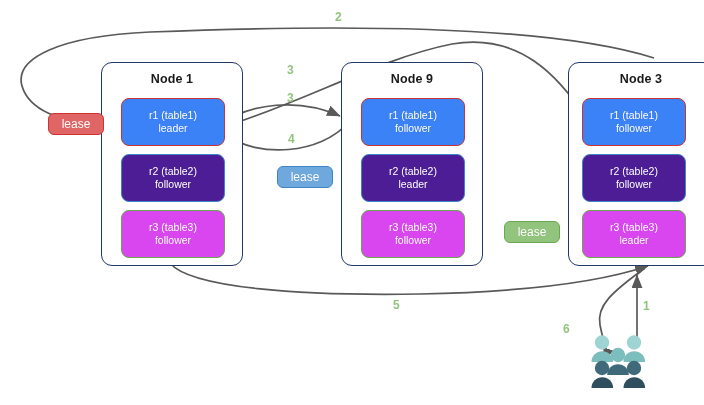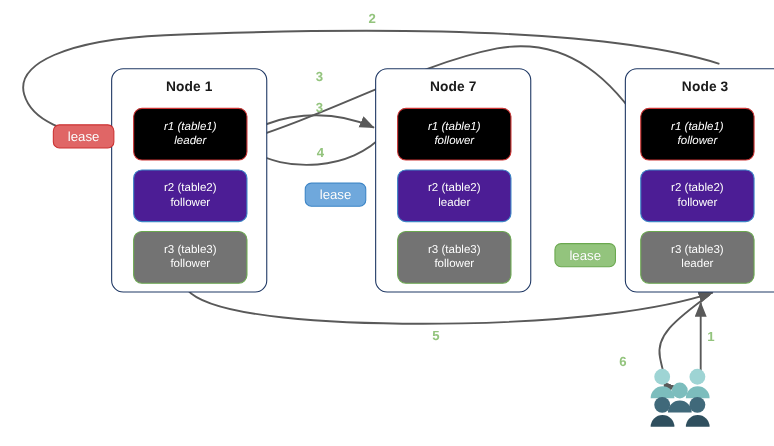--- a/index.html
+++ b/index.html
@@ -44,23 +44,23 @@
     flex-direction:column;
     align-items:center;
     justify-content:center;
     color:#ffffff;
     font-size:10.5px;
     line-height:13px;
     text-align:center;
     text-shadow:0 0 1px rgba(0,0,0,.12);
   }
   .replica span{display:block;}
-  .rep-red  {background:#000000;border-color:#cc3333;font-style:italic;}
+  .rep-red  {background:#3b82f6;border-color:#cc3333;}
   .rep-blue {background:#4c1d95;border-color:#3d85c6;}
-  .rep-green{background:#737373;border-color:#6aa84f;align-items:center;}
+  .rep-green{background:#d946ef;border-color:#6aa84f;align-items:center;}
 
   
   .lease{
     position:absolute;
     box-sizing:border-box;
     border-radius:6px;
     border:1.4px solid;
     color:#ffffff;
     font-size:12px;
     display:flex;
@@ -125,21 +125,21 @@
       <span>follower</span>
     </div>
 
     <div class="replica rep-green" style="left:19px;top:147px;width:104px;height:48px;">
       <span>r3 (table3)</span>
       <span>follower</span>
     </div>
   </div>
 
   <div class="node-box" style="left:341px;top:62px;width:142px;height:204px;">
-    <div class="node-title">Node 7</div>
+    <div class="node-title">Node 9</div>
 
     <div class="replica rep-red" style="left:19px;top:35px;width:104px;height:48px;">
       <span>r1 (table1)</span>
       <span>follower</span>
     </div>
 
     <div class="replica rep-blue" style="left:19px;top:91px;width:104px;height:48px;">
       <span>r2 (table2)</span>
       <span>leader</span>
     </div>

